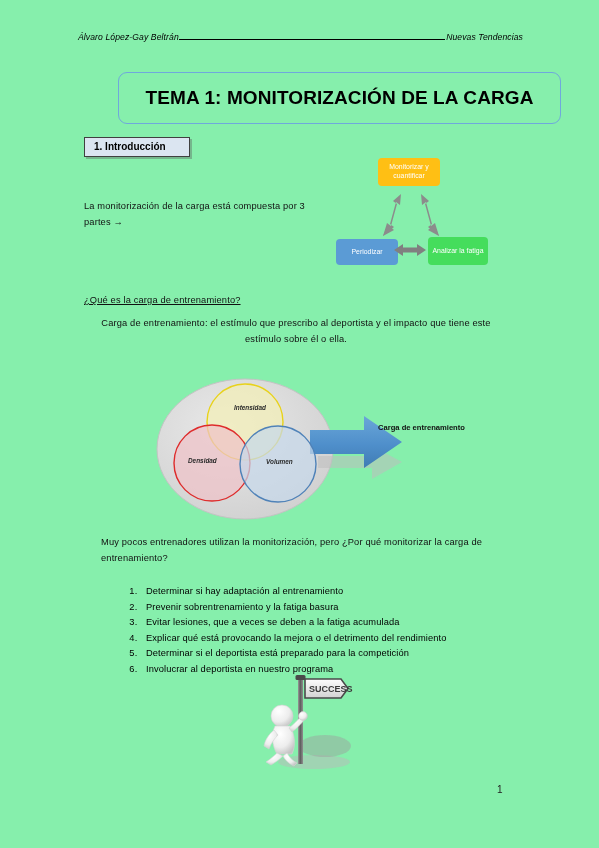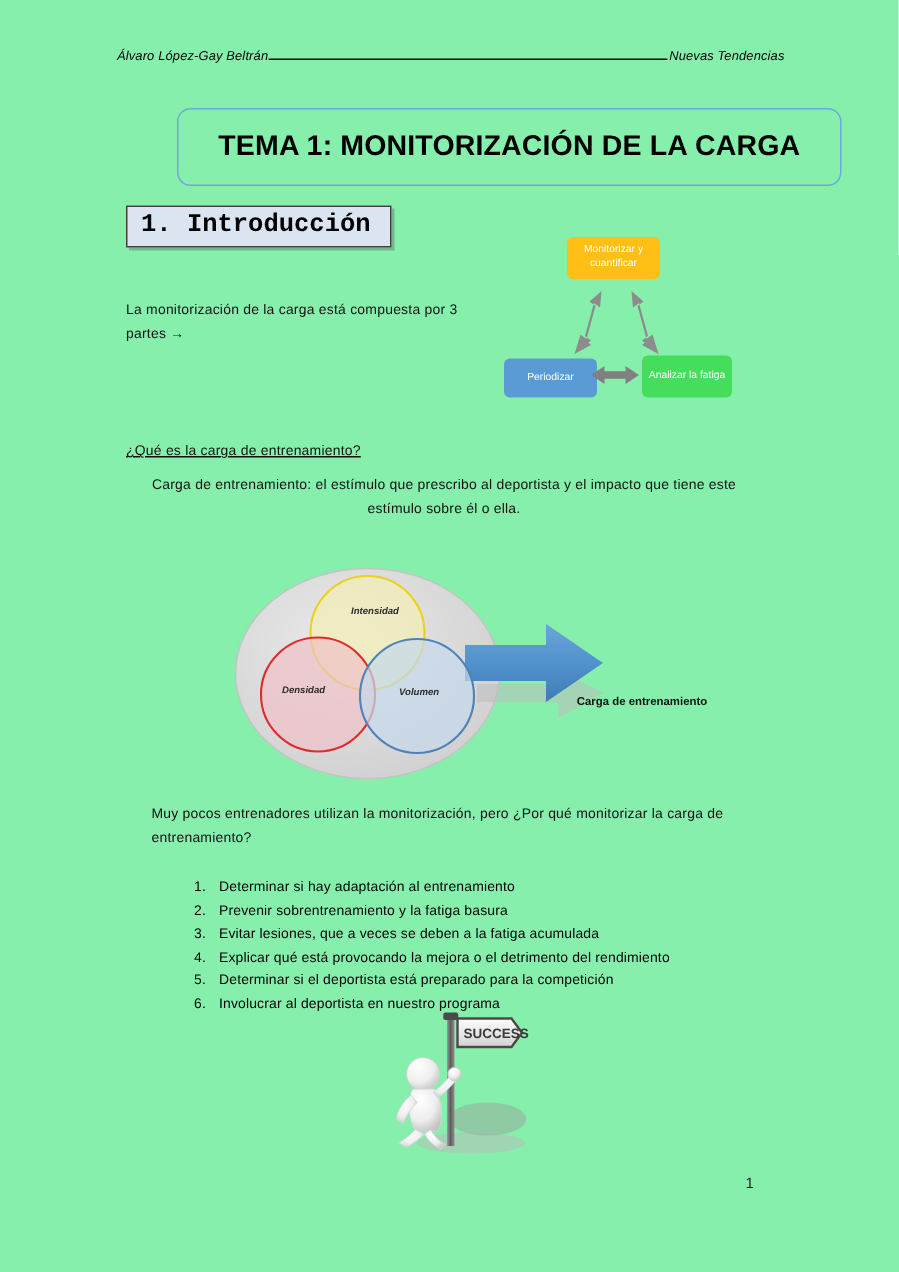--- a/index.html
+++ b/index.html
@@ -64,28 +64,27 @@
     font-weight: bold;
     letter-spacing: .1px;
     white-space: nowrap;
   }
 
   
   .section-heading {
     position: absolute;
     left: 84px;
     top: 137px;
-    padding: 3px 13px 4px 9px;
+    padding: 3px 23px 4px 9px;
     background: #dbe5f1;
     border: 1.1px solid #404040;
     box-shadow: 2px 2px 0 rgba(90,90,90,.38);
-    font-size: 17px;
+    font-size: 10px;
     font-weight: bold;
     box-sizing: border-box;
-    font-family: Liberation Mono, monospace;
   }
 
   
   .para {
     position: absolute;
     font-size: 9.3px;
     line-height: 16px;
     letter-spacing: .15px;
     color: #111;
   }
@@ -146,26 +145,24 @@
     white-space: nowrap;
   }
   .venn-label.intensidad { left: 84px; top: 26px; }
   .venn-label.densidad   { left: 38px; top: 79px; }
   .venn-label.volumen    { left: 116px; top: 80px; }
   .venn-out {
     position: absolute;
     left: 228px;
     top: 44px;
     width: 100px;
-    text-align: center;
     font-size: 7.6px;
     font-weight: bold;
     line-height: 12px;
     color: #111;
-    margin-top: 40px;
   }
 
   
   .num-list {
     position: absolute;
     left: 96px;
     top: 568px;
     margin: 16px;
     padding: 0 0 0 28px;
     font-size: 9.3px;

